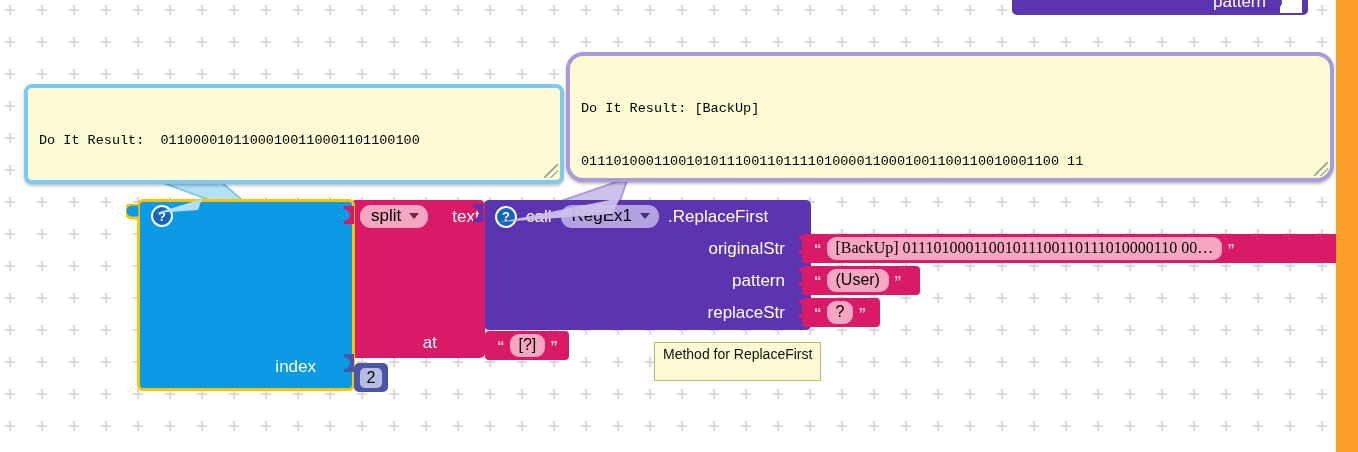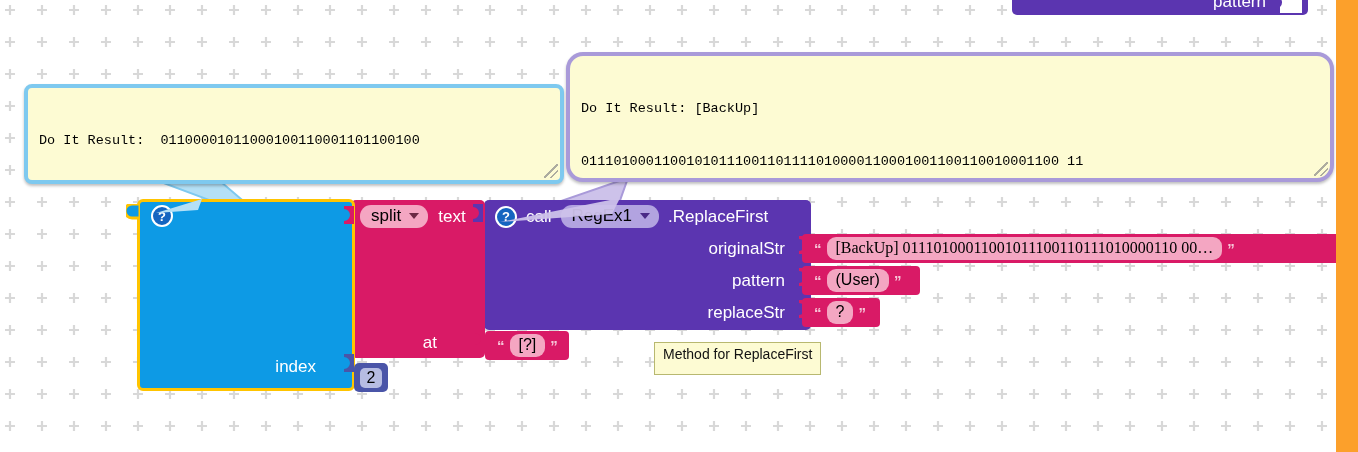--- a/index.html
+++ b/index.html
@@ -106,21 +106,21 @@
     position:absolute;background:#4a55a8;border-radius:5px;
     height:28px;display:flex;align-items:center;justify-content:center;
     padding:0 6px;box-sizing:border-box;
   }
   .numfield{
     background:#b6bce2;border-radius:5px;color:#000;font-size:16px;
     padding:1px 7px;
   }
   .hovertip{
     position:absolute;background:#fdfbd3;border:1px solid #b8b870;
-    font-size:14px;color:#111;padding:3px 8px 12px 8px;
+    font-size:14px;color:#111;padding:3px 8px 18px 8px;
     font-family:"Liberation Sans", sans-serif;
   }
 </style>
 </head>
 <body>
 
 <div id="canvas">
 
   <svg id="gridlayer" width="1336" height="452">
     <defs>
@@ -220,21 +220,21 @@
     <span class="quote">“</span>
     <span class="txtfield">?</span>
     <span class="quote">”</span>
   </div>
 
   <div class="block" style="left:351px;top:200px;width:134px;height:158px;background:#d91a66;border-radius:5px;">
     <svg style="position:absolute;left:-9px;top:11px;" width="10" height="26">
       <path d="M10 0 H4 a6 6 0 0 1 0 12 H10 Z" fill="#d91a66"></path>
     </svg>
 
-    <div style="position:absolute;left:9px;top:5px;display:flex;align-items:center;gap:10px;">
+    <div style="position:absolute;left:9px;top:5px;display:flex;align-items:center;gap:24px;">
       <div class="dropdown dd-pink">
         <span>split</span>
         <span class="dd-arrow"></span>
       </div>
       <div class="blk-label">text</div>
     </div>
 
     <svg style="position:absolute;right:2px;top:4px;" width="16" height="26">
       <path d="M16 0 H6 v3 a6 6 0 0 1 0 12 v3 H16 Z" fill="#5b35b0"></path>
     </svg>

